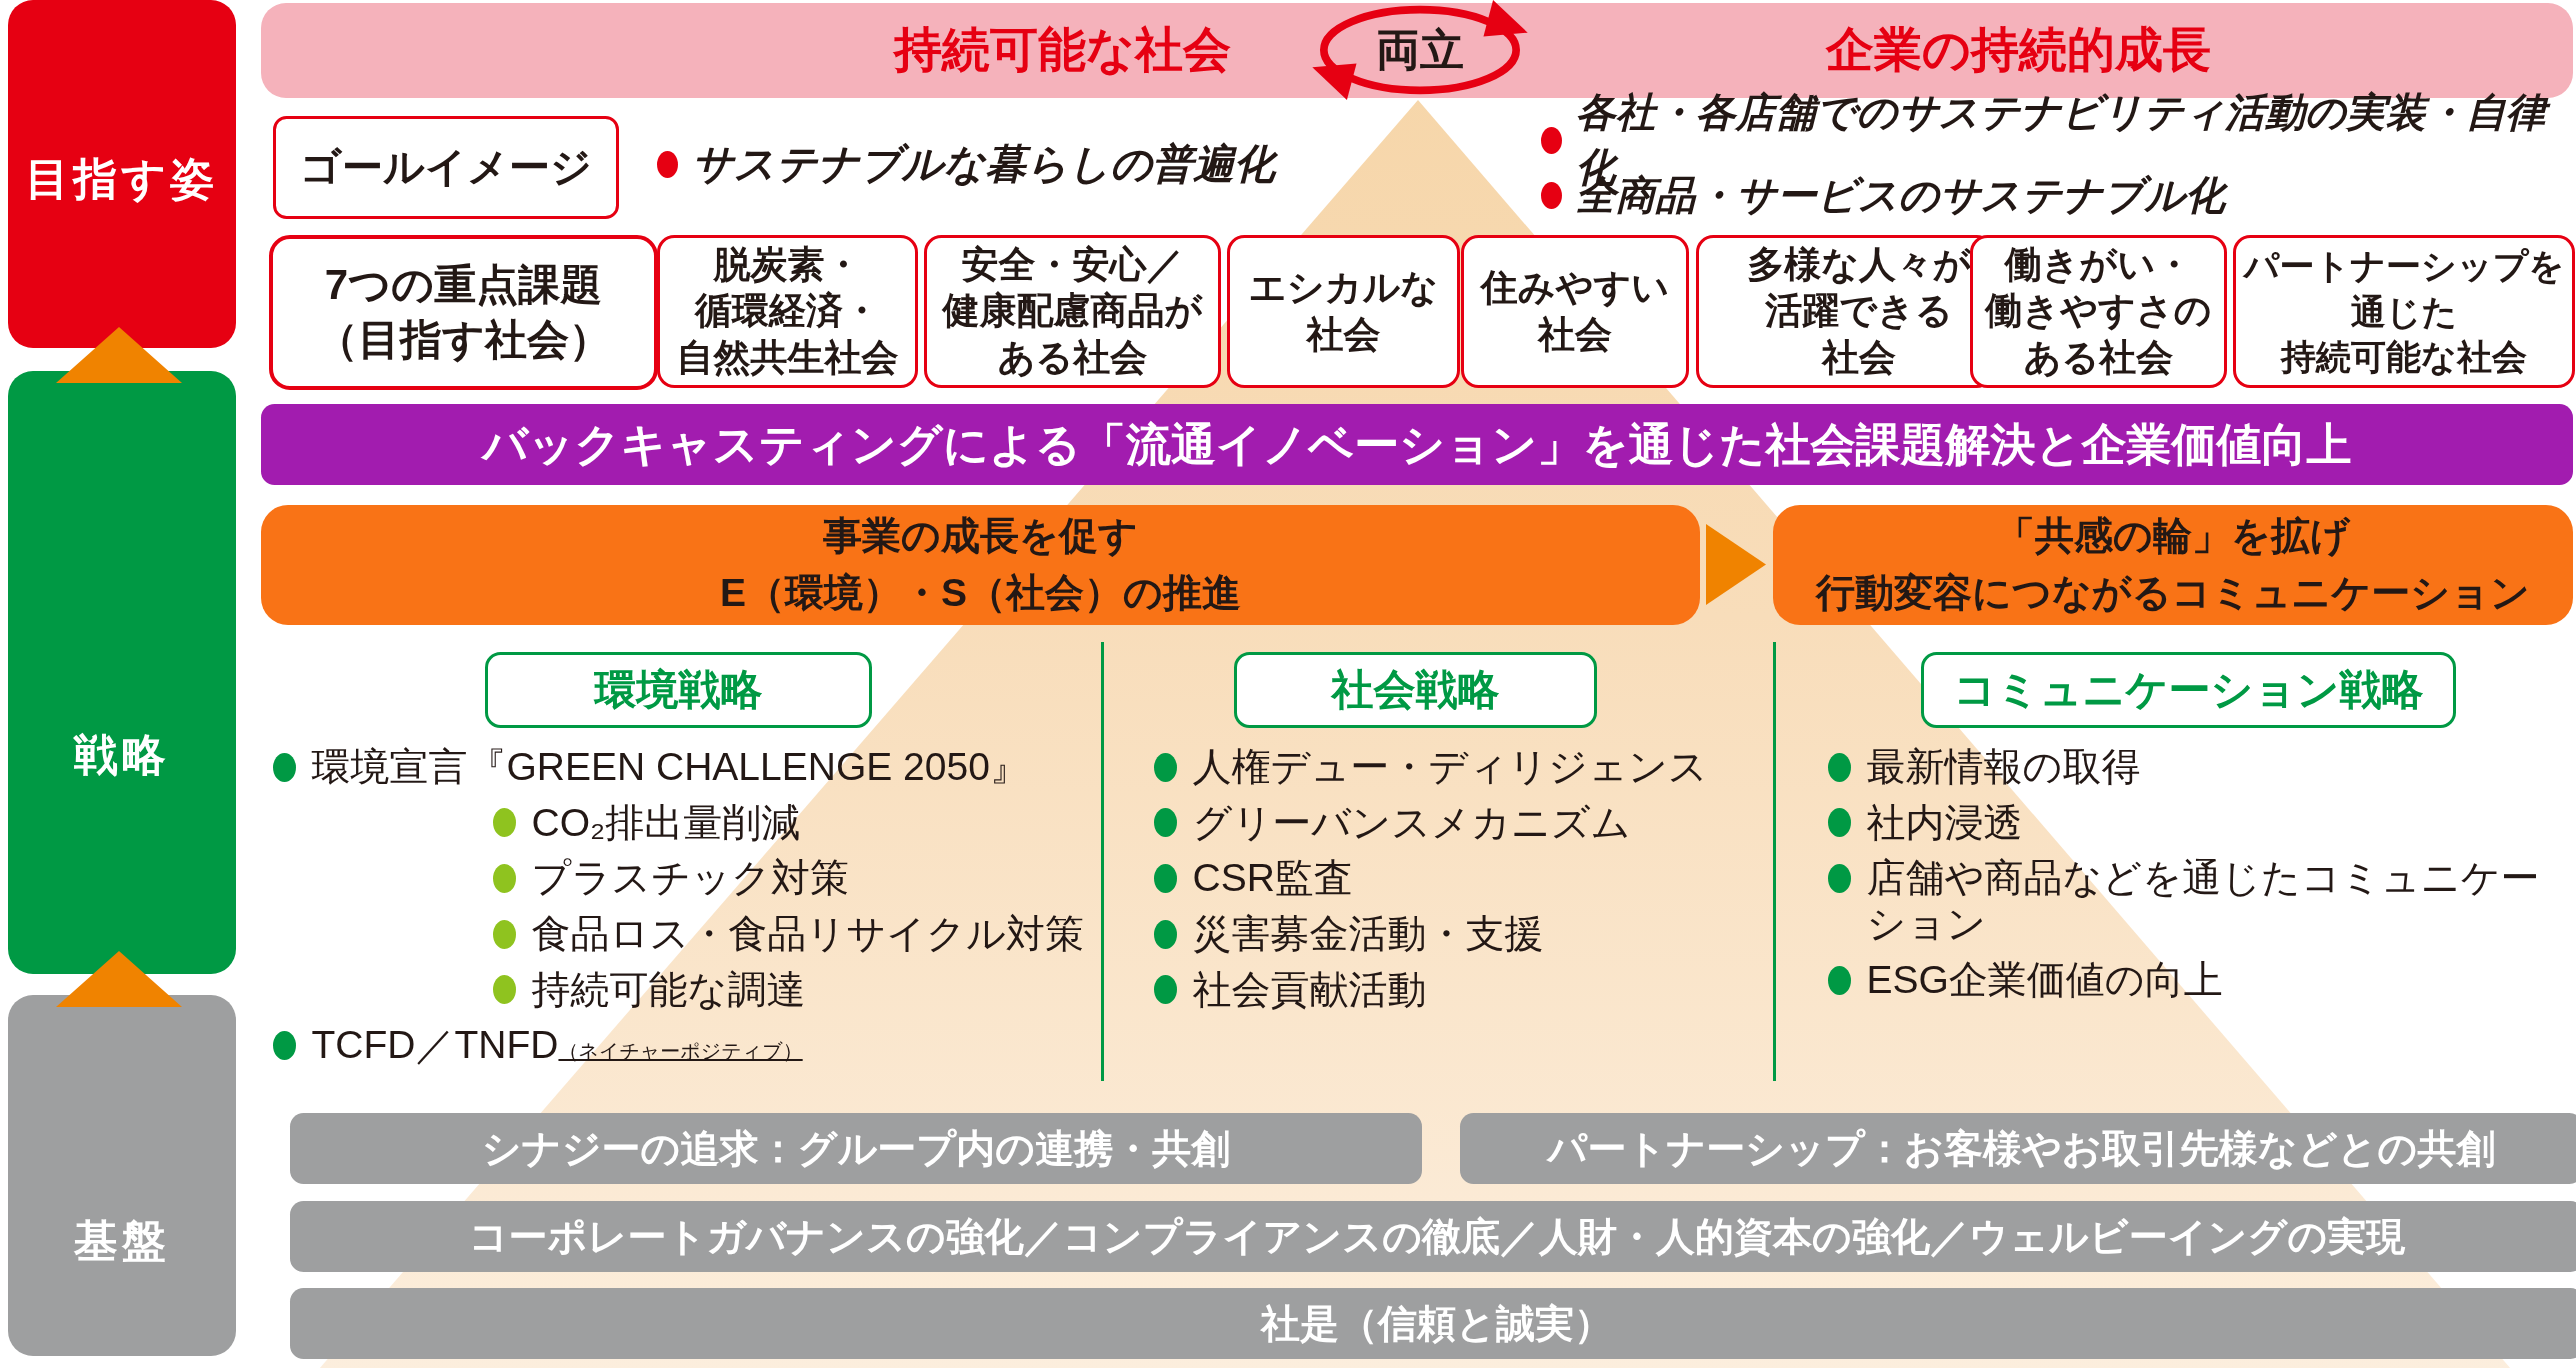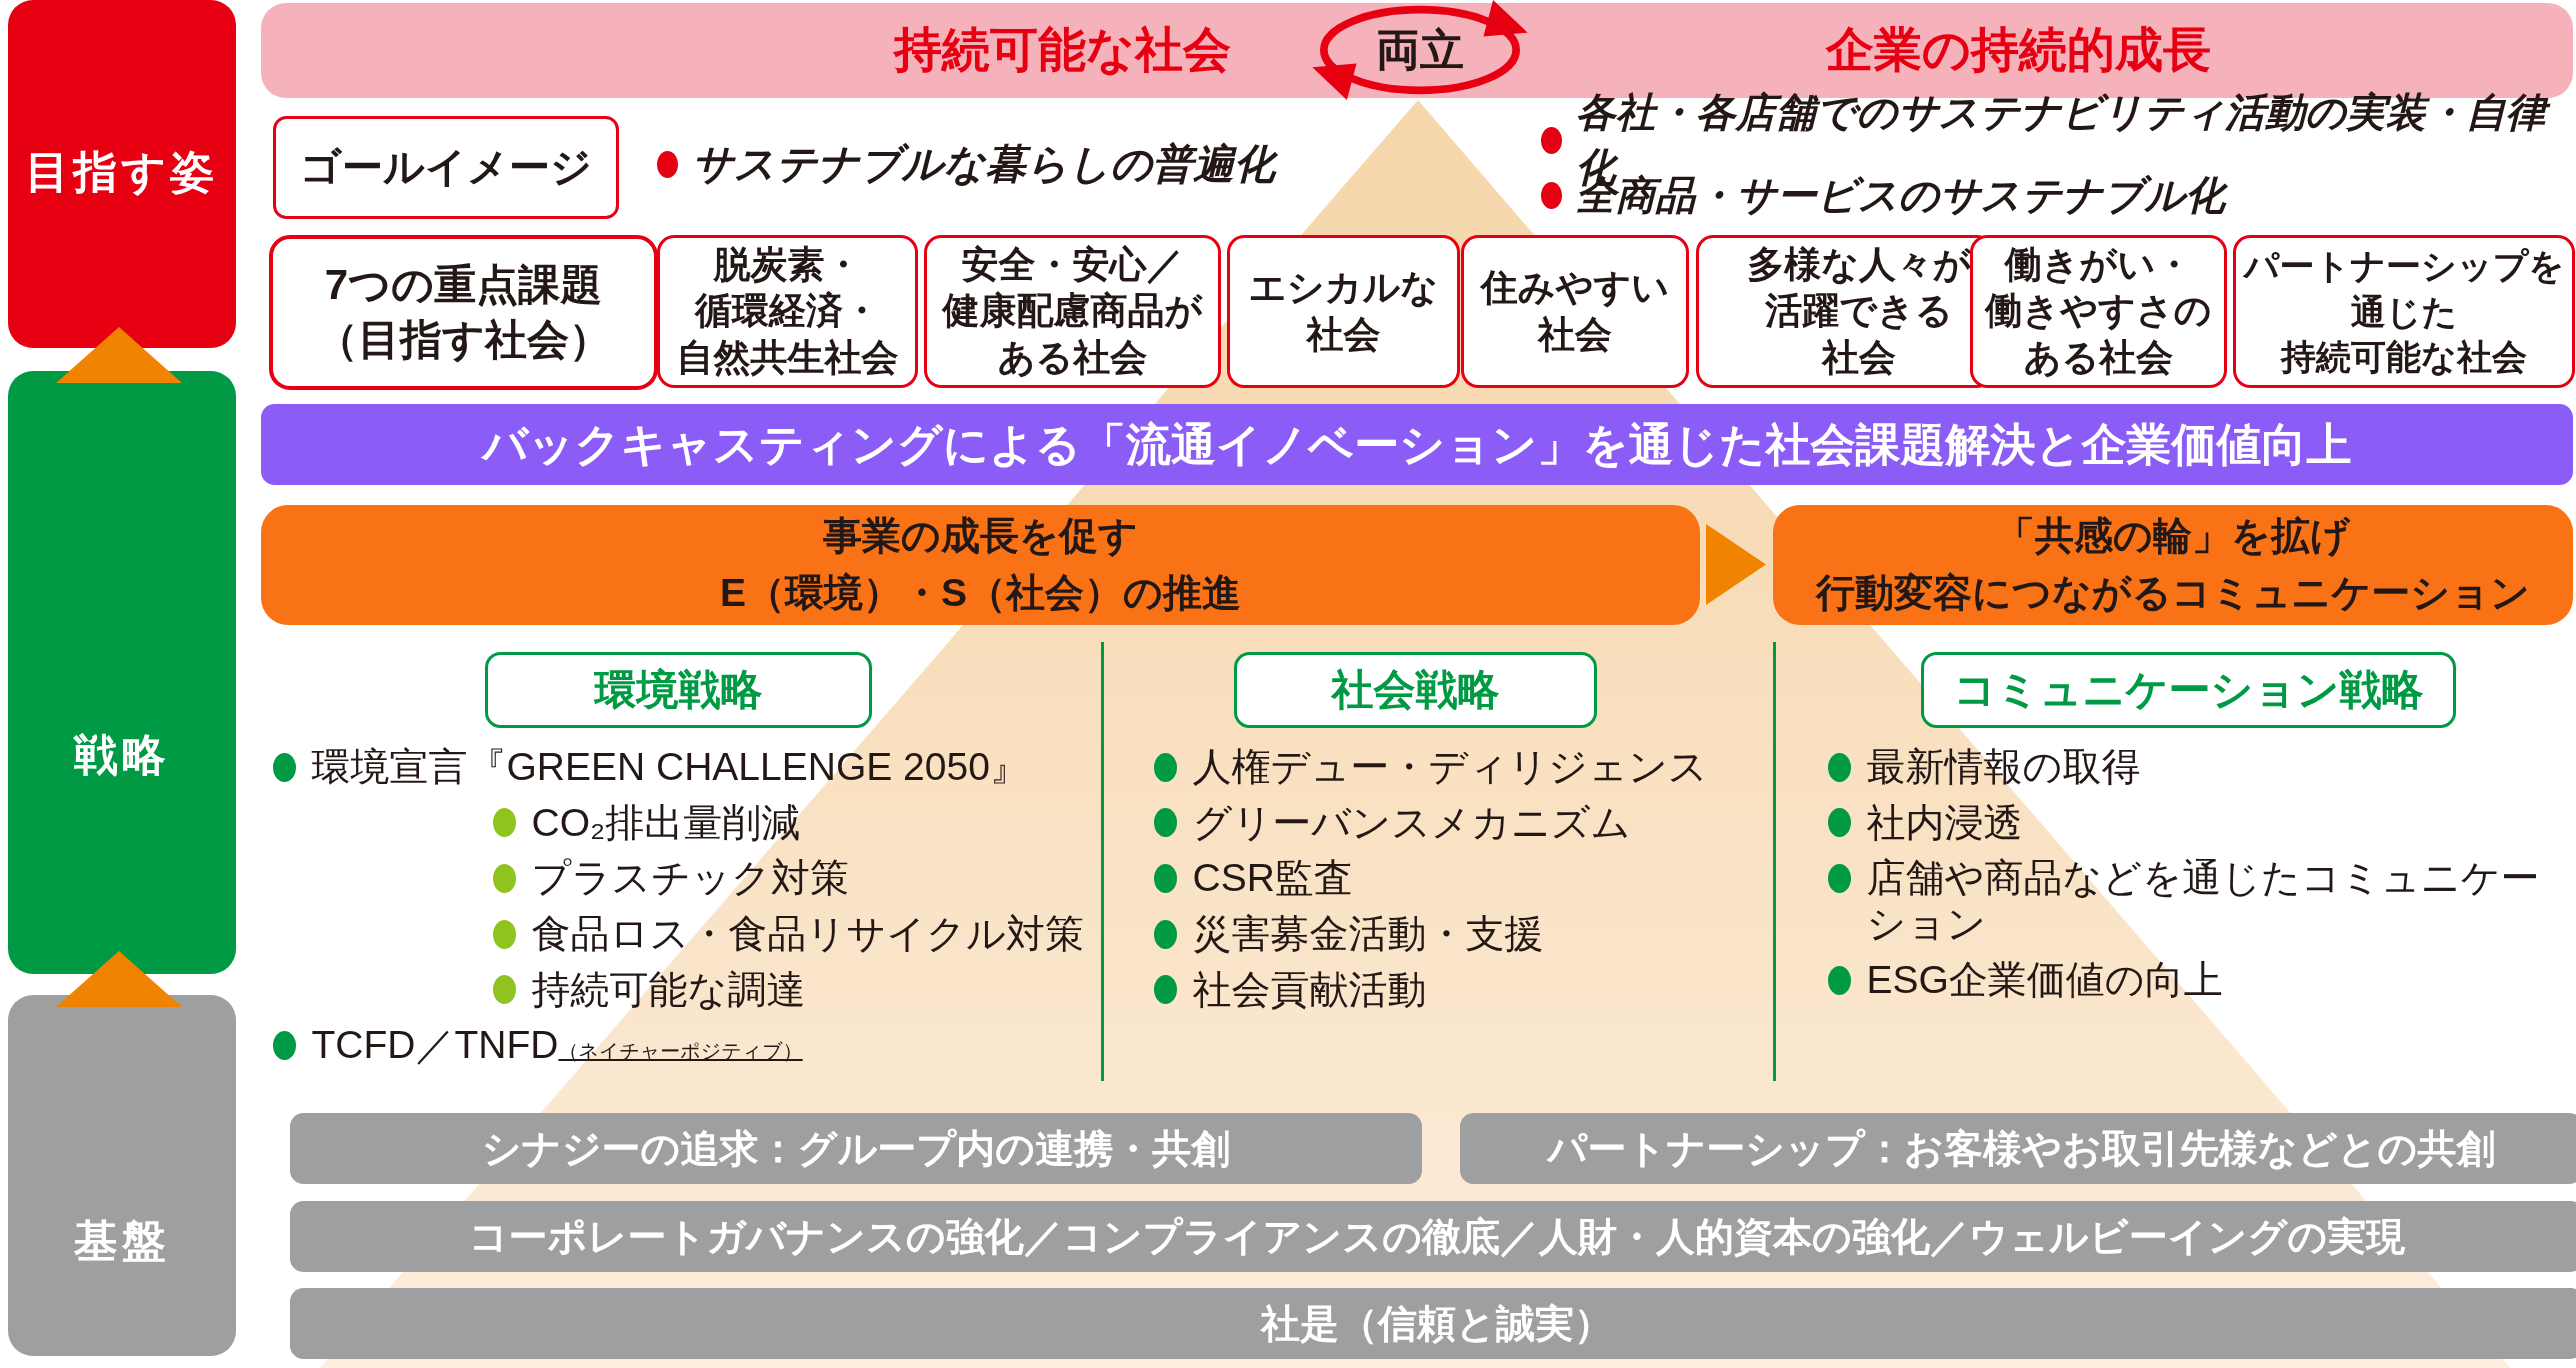--- a/index.html
+++ b/index.html
@@ -35,35 +35,35 @@
   
   .stratlabel{background:#fff;border:3.9px solid #009944;border-radius:15.5px;color:#009944;
               font-size:42px;font-weight:700;display:flex;align-items:center;justify-content:center;}
   .vdivider{width:2.9px;height:439px;background:#009944;}
   
   .greenbar{background:#f97316;border-radius:27px;display:flex;align-items:center;justify-content:center;
             text-align:center;font-size:39px;font-weight:700;line-height:1.45;}
   
   .graybar{background:#9E9FA0;border-radius:13.5px;display:flex;align-items:center;justify-content:center;
            color:#fff;font-size:39px;font-weight:600;margin-left:24px;}
-  #red-banner{left:261px;top:404px;width:2312px;height:81px;background:#8b5cf6;border-radius:13.5px;
+  #red-banner{left:261px;top:404px;width:2312px;height:81px;background:#a21caf;border-radius:13.5px;
               color:#fff;font-size:45px;font-weight:700;}
   .goal-bullet-row{display:flex;align-items:center;}
   .goal-bullet-row .dot{width:21px;height:27px;background:#E60012;margin-right:13.5px;}
   .goal-bullet-row .txt{font-size:41px;font-weight:600;font-style:italic;}
 </style>
 </head>
 <body>
 
 <div id="stage">
 
   <div id="bg-triangle" class="abs"></div>
 
   <div class="abs sb-box" style="top:0;height:348px;background:#E60012;">
-    <span class="sb-label" style="top:143px;">目指す姿</span>
+    <span class="sb-label" style="top:150px;">目指す姿</span>
   </div>
   <div class="abs tri-up" style="left:56px;top:327px;"></div>
   <div class="abs sb-box" style="top:371px;height:603px;background:#009944;">
     <span class="sb-label" style="top:355px;">戦略</span>
   </div>
   <div class="abs tri-up" style="left:56px;top:951px;"></div>
   <div class="abs sb-box" style="top:995px;height:361px;background:#9E9FA0;">
     <span class="sb-label" style="top:217px;">基盤</span>
   </div>
 

